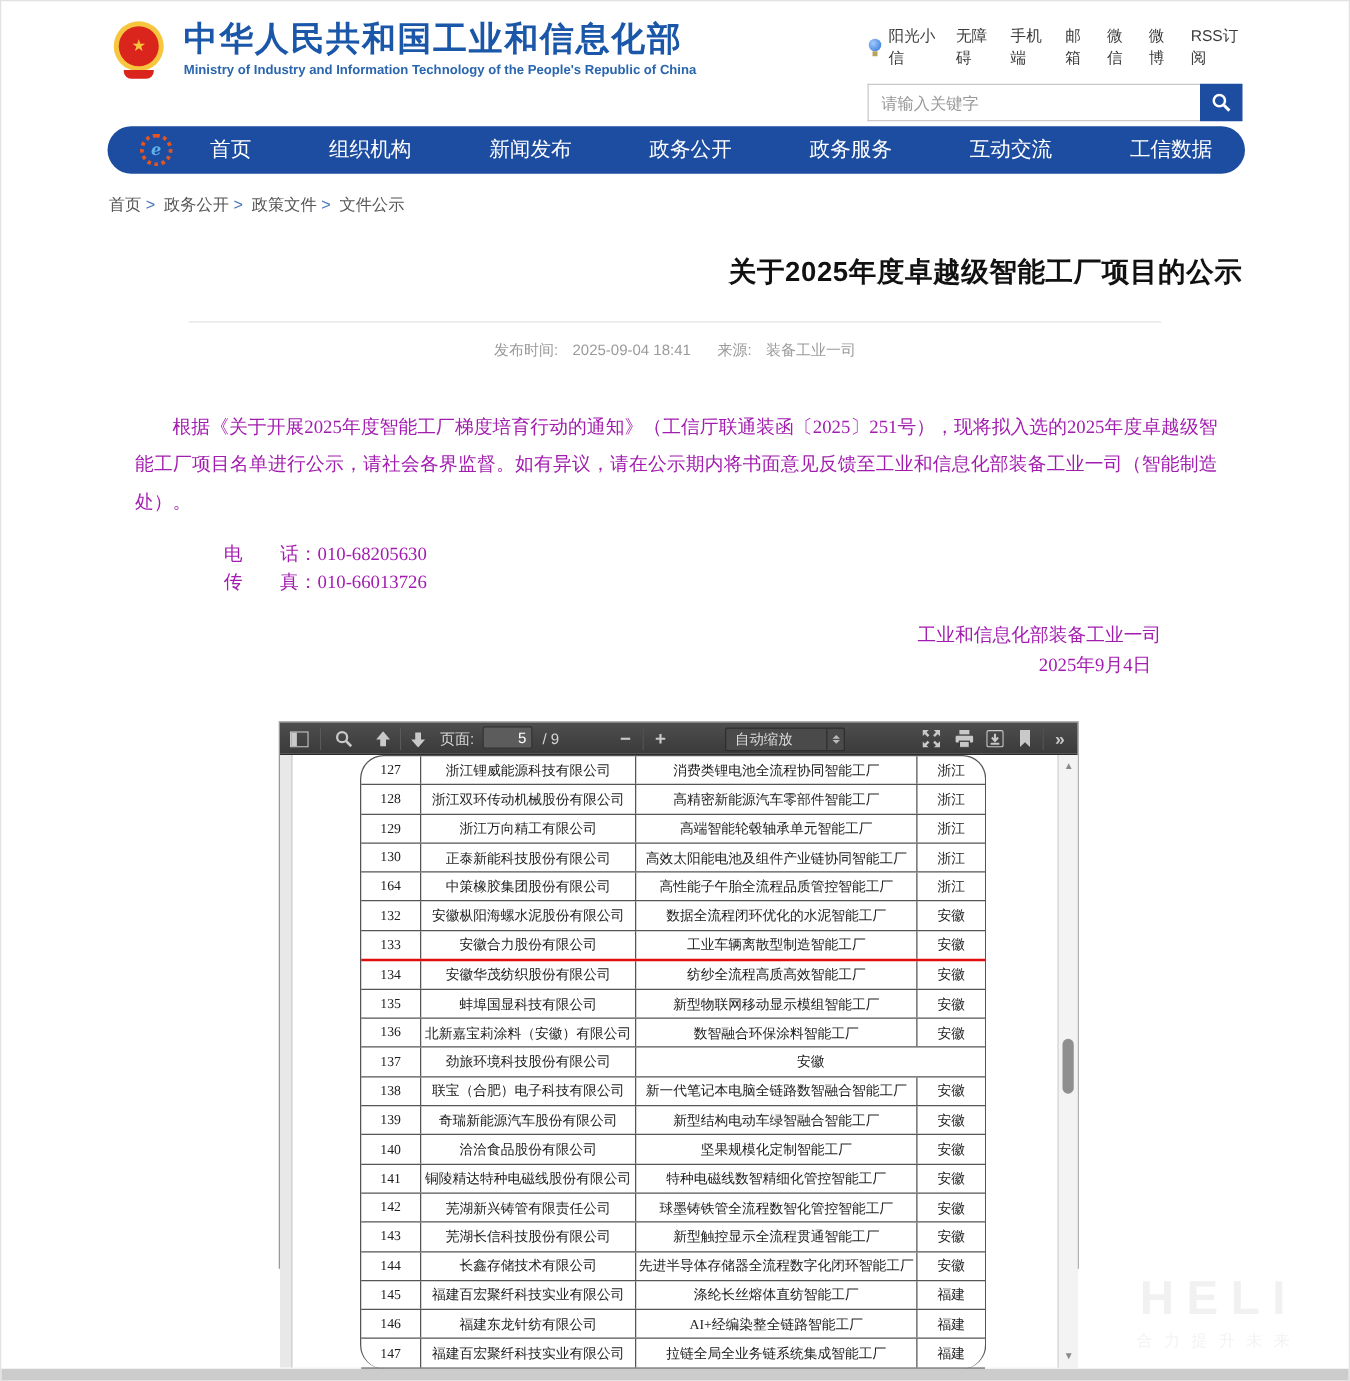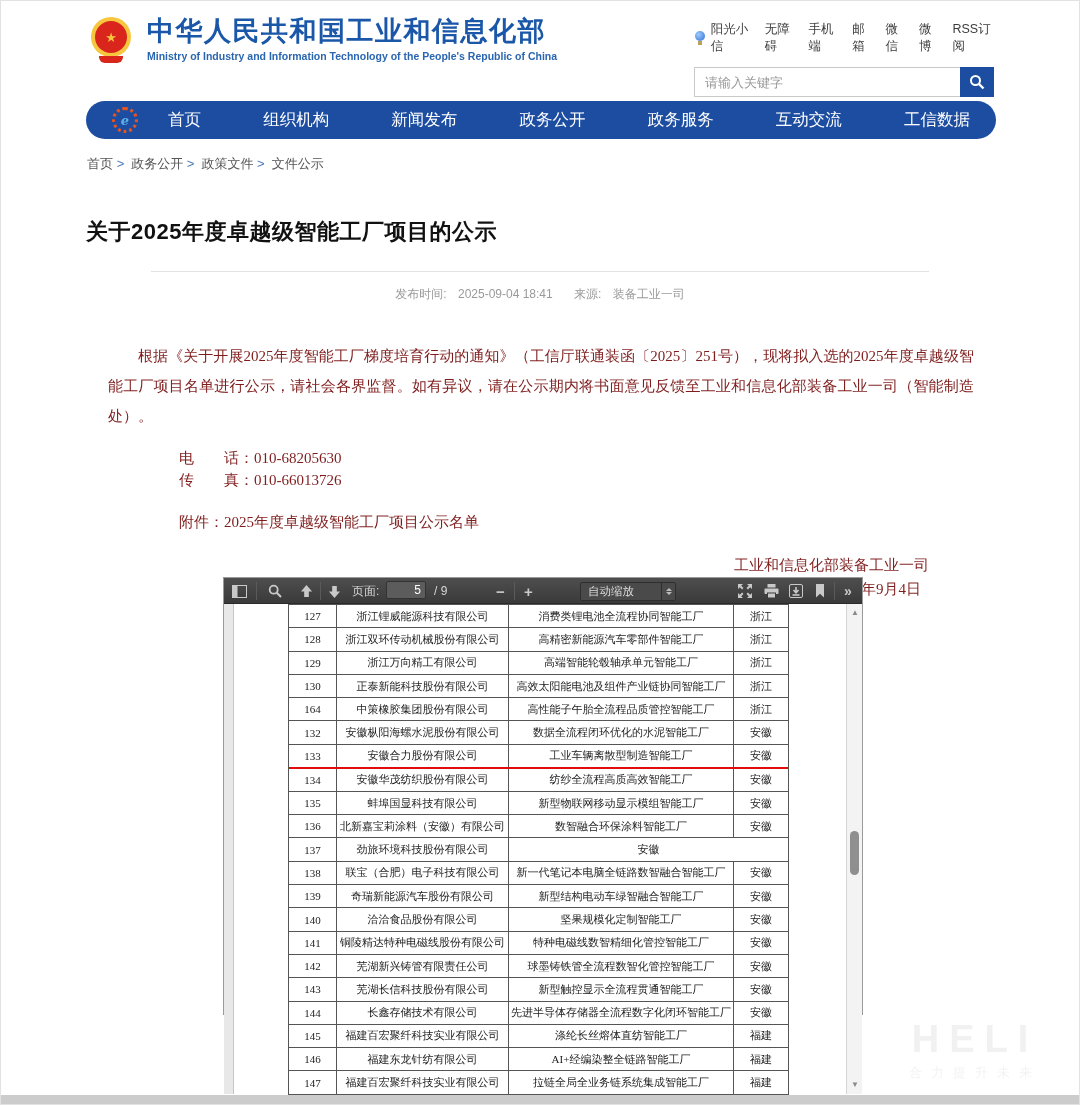--- a/index.html
+++ b/index.html
@@ -47,26 +47,26 @@
   .nav-item { color:#fff; font-size:16.5px; cursor:pointer; white-space:nowrap; }
 
   
   .breadcrumb { margin:16px 0 0 86px; font-size:13px; color:#555; display:flex; gap:7px; }
   .bc-item { cursor:pointer; }
   .bc-sep { color:#4a78b8; }
   .bc-unit:last-child .bc-sep { display:none; }
 
   
   .article { padding:0 85px; color:#333; }
-  .article-title { text-align:left; font-size:22px; font-weight:bold; color:#111;
-      margin-top:44px; letter-spacing:0.5px; }
+  .article-title { text-align:right; font-size:22px; font-weight:bold; color:#111;
+      margin-top:30px; letter-spacing:0.5px; }
   .article-rule { border:none; border-top:1px solid #e3e3e3; margin:24px 65px 0 65px; }
   .article-meta { text-align:center; margin-top:14px; font-size:12px; color:#9a9a9a; }
   .article-meta span { margin:0 4px; }
-  .article-body { font-family:"Liberation Serif","DejaVu Serif",serif; font-size:15px; color:#7f1d1d; }
+  .article-body { font-family:"Liberation Serif","DejaVu Serif",serif; font-size:15px; color:#a21caf; }
   .article-para { margin:38px 20px 0 22px; text-indent:2em; line-height:30px; text-align:justify; }
   .info-lines { margin:16px 0 0 93px; line-height:22px; }
   .attachment { margin:20px 0 0 93px; line-height:22px; }
   .signer-block { margin-top:20px; text-align:right; line-height:24px; }
   .signer { margin-right:65px; }
   .sign-date { margin-right:73px; }
 
   
   .pdf-viewer { position:absolute; left:222px; top:576px; width:640px; height:438px;
       border:1px solid #9a9a9a; background:#ededed; }
@@ -97,21 +97,21 @@
   .pdf-scrollbar { position:absolute; right:0; top:0; width:16px; bottom:0; background:#f3f3f3;
       border-left:1px solid #d5d5d5; }
   .sb-arrow { position:absolute; left:0; width:16px; height:14px; color:#8a8a8a; font-size:8px;
       text-align:center; line-height:14px; cursor:pointer; }
   .sb-up { top:2px; } .sb-down { bottom:2px; }
   .sb-thumb { position:absolute; left:3px; top:227px; width:9px; height:44px;
       background:#8f8f8f; border-radius:5px; cursor:grab; }
 
   .doc-table { position:absolute; left:54px; top:0; width:501px;
       font-family:"Liberation Serif","DejaVu Serif",serif; font-size:11px; color:#1c1c1c;
-      border-top:1px solid #555; border-left:1px solid #555; border-right:1px solid #555; }
+      border-top:1px solid #555; border-left:1px solid #555; border-right:1px solid #555;border-radius:19px; }
   .trow { display:flex; height:23.3px; border-bottom:1px solid #555; }
   .trow.highlight { border-bottom:2.5px solid #e30c0c; height:23.8px; }
   .tcell { display:flex; align-items:center; justify-content:center; text-align:center;
       white-space:nowrap; overflow:hidden; border-right:1px solid #555; padding:0 2px; }
   .tcell:last-child { border-right:none; }
   .c-no { width:48px; } .c-company { width:172px; } .c-project { width:225px; } .c-province { flex:1; }
 
   
   .watermark { position:absolute; right:38px; bottom:22px; text-align:center; color:#f1f1f1;
       user-select:none; }
@@ -213,21 +213,20 @@
       <span data-interactable="false">装备工业一司</span>
     </div>
 
     <div class="article-body" data-interactable="false">
       <p class="article-para" data-interactable="false">根据《关于开展2025年度智能工厂梯度培育行动的通知》（工信厅联通装函〔2025〕251号），现将拟入选的2025年度卓越级智能工厂项目名单进行公示，请社会各界监督。如有异议，请在公示期内将书面意见反馈至工业和信息化部装备工业一司（智能制造处）。</p>
       <div class="info-lines" data-interactable="false">
 
           <div class="info-line" data-interactable="false">电　　话：010-68205630</div>
           <div class="info-line" data-interactable="false">传　　真：010-66013726</div>
         </div>
-      <div class="attachment" data-interactable="true">附件：2025年度卓越级智能工厂项目公示名单</div>
       <div class="signer-block" data-interactable="false">
         <div class="signer" data-interactable="false">工业和信息化部装备工业一司</div>
         <div class="sign-date" data-interactable="false">2025年9月4日</div>
       </div>
     </div>
   </div>
 
   <div class="pdf-viewer" data-interactable="false">
     <div class="pdf-toolbar" data-interactable="false">
       <span class="tb" style="left:8px" data-interactable="true">

